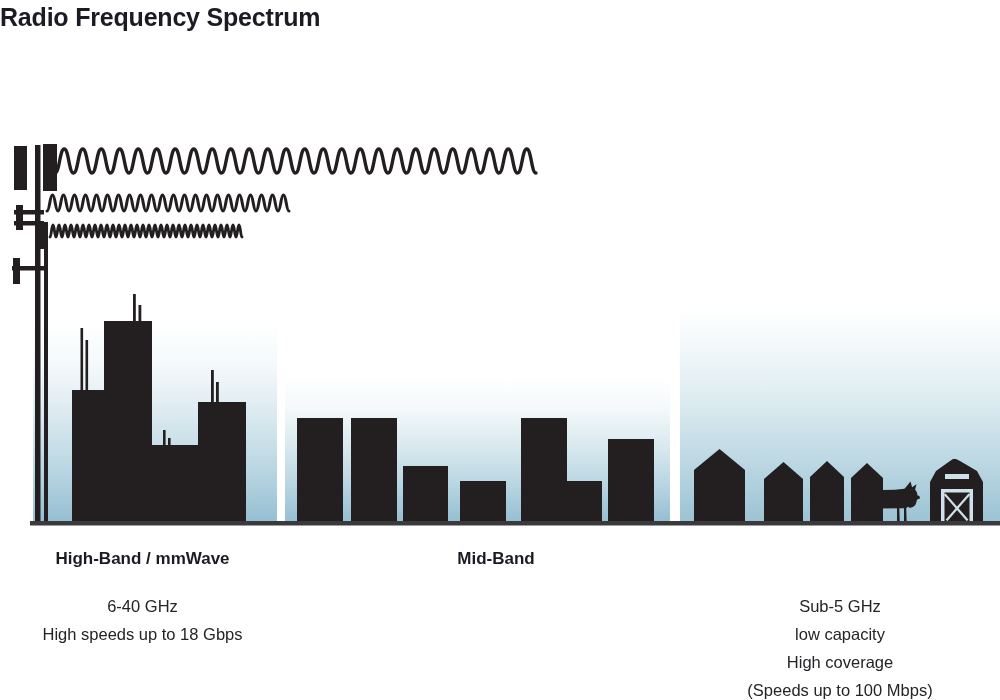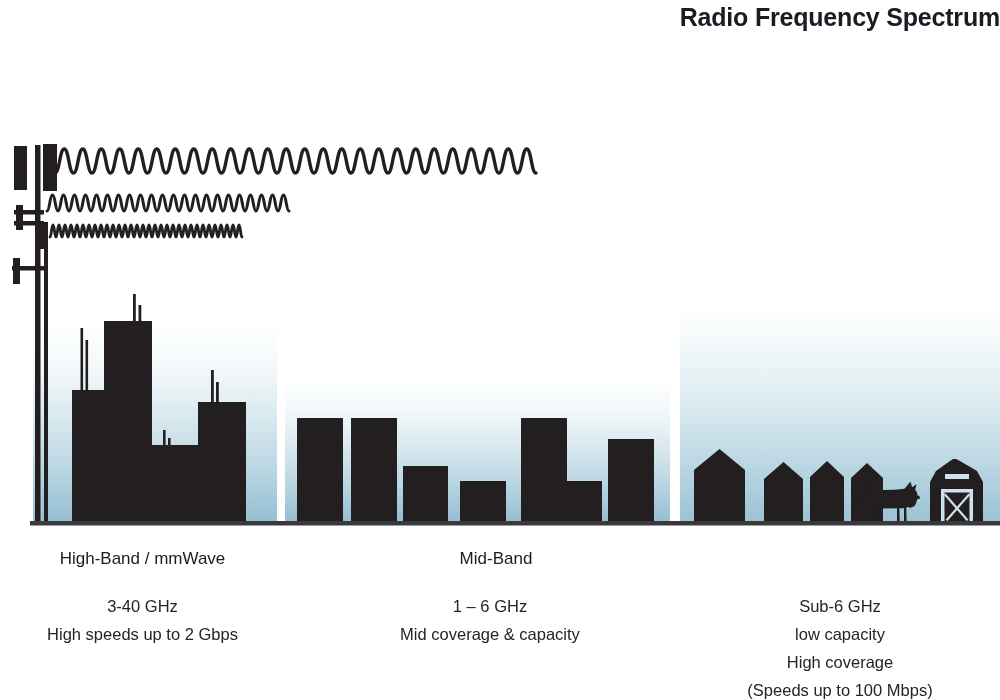--- a/index.html
+++ b/index.html
@@ -18,36 +18,36 @@
   #stage {
     position: absolute;
     left: 0; top: 0;
     width: 1000px;
     height: 700px;
   }
   .title {
     position: absolute;
     left: 0; top: 3px;
     width: 1000px;
-    text-align: right;
+    text-align: left;
     font-size: 25px;
     font-weight: bold;
     letter-spacing: -0.2px;
     color: #1b1b24;
     font-family: "Liberation Sans", sans-serif;
   }
   #art {
     position: absolute;
     left: 0; top: 0;
   }
   .band-label {
     position: absolute;
     text-align: center;
     font-size: 17px;
-    font-weight: normal;
+    font-weight: bold;
     color: #1b1b24;
     white-space: nowrap;
   }
   .band-desc {
     position: absolute;
     text-align: center;
     font-size: 16.5px;
     font-weight: normal;
     color: #242428;
     line-height: 28px;
@@ -256,30 +256,26 @@
         <path d="M945.6,493.4 L968.5,519.8 L966.6,521 L943.8,494.8 Z" fill="#cfe1ea"></path>
         <path d="M968.5,493.4 L945.6,519.8 L947.5,521 L970.3,494.8 Z" fill="#cfe1ea"></path>
       </g>
     </g>
 
     <rect x="30" y="521" width="970" height="4.5" fill="#3a3a3c"></rect>
   </svg>
 
   <div class="band-label" style="left:0px; top:549px; width:285px;">High-Band / mmWave</div>
   <div class="band-desc" style="left:0px; top:592px; width:285px;">
-    <div>3-40 GHz</div>
-    <div>High speeds up to 2 Gbps</div>
+    <div>6-40 GHz</div>
+    <div>High speeds up to 18 Gbps</div>
   </div>
 
   <div class="band-label" style="left:351px; top:549px; width:290px;">Mid-Band</div>
-  <div class="band-desc" style="left:345px; top:592px; width:290px;">
-    <div>1 – 6 GHz</div>
-    <div>Mid coverage &amp; capacity</div>
-  </div>
 
   <div class="band-desc" style="left:680px; top:592px; width:320px;">
-    <div>Sub-6 GHz</div>
+    <div>Sub-5 GHz</div>
     <div>low capacity</div>
     <div>High coverage</div>
     <div>(Speeds up to 100 Mbps)</div>
   </div>
 
 </div>
 
 </body></html>

